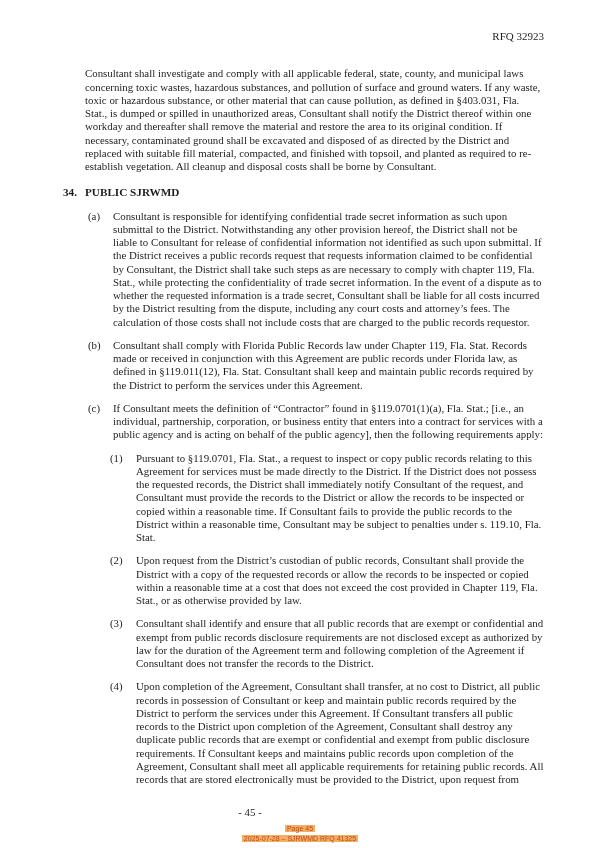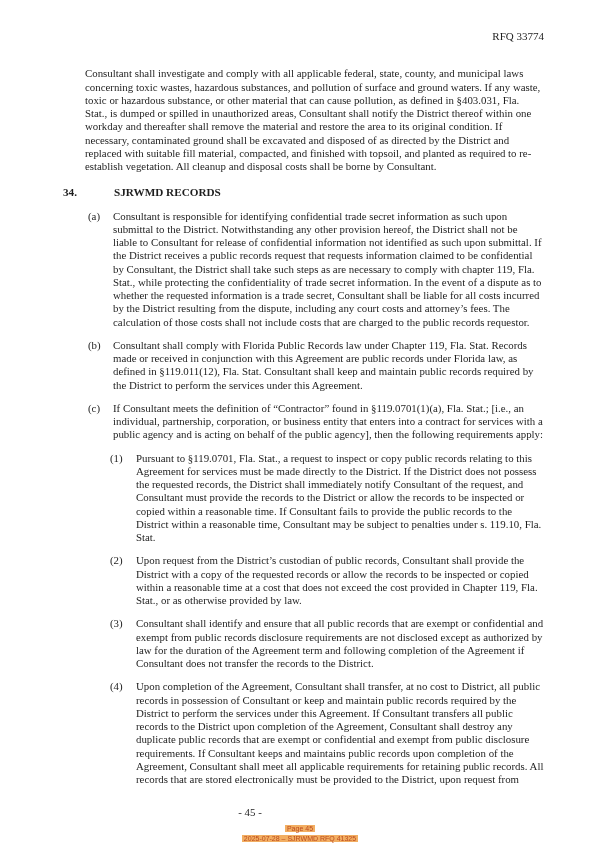--- a/index.html
+++ b/index.html
@@ -26,21 +26,20 @@
   }
   .intro {
     margin: 24px 0 0 22px;
     width: 458px;
   }
   .section-heading {
     display: flex;
     margin-top: 13px;
     font-weight: bold;
     font-size: 11.2px;
-    gap: 29px;
   }
   .section-heading .sec-num { width: 22px; flex: none; }
   .l1-item {
     display: flex;
     margin: 10px 0 0 25px;
   }
   .l1-item .lbl { width: 25px; flex: none; }
   .l1-item .txt { flex: 1; }
   .l2-item {
     display: flex;
@@ -74,28 +73,28 @@
   }
   .stamp div { margin: 0; }
 </style>
 </head>
 <body>
 
 <div class="page">
   <div class="content">
 
     <div class="header-line">
-      <span>RFQ 33774</span>
+      <span>RFQ 32923</span>
     </div>
 
     <p class="intro">Consultant shall investigate and comply with all applicable federal, state, county, and municipal laws concerning toxic wastes, hazardous substances, and pollution of surface and ground waters. If any waste, toxic or hazardous substance, or other material that can cause pollution, as defined in §403.031, Fla. Stat., is dumped or spilled in unauthorized areas, Consultant shall notify the District thereof within one workday and thereafter shall remove the material and restore the area to its original condition. If necessary, contaminated ground shall be excavated and disposed of as directed by the District and replaced with suitable fill material, compacted, and finished with topsoil, and planted as required to re-establish vegetation. All cleanup and disposal costs shall be borne by Consultant.</p>
 
     <div class="section-heading">
       <span class="sec-num">34.</span>
-      <span class="sec-title">SJRWMD RECORDS</span>
+      <span class="sec-title">PUBLIC SJRWMD</span>
     </div>
 
     <div class="l1-item">
       <span class="lbl">(a)</span>
       <div class="txt">Consultant is responsible for identifying confidential trade secret information as such upon submittal to the District. Notwithstanding any other provision hereof, the District shall not be liable to Consultant for release of confidential information not identified as such upon submittal. If the District receives a public records request that requests information claimed to be confidential by Consultant, the District shall take such steps as are necessary to comply with chapter 119, Fla. Stat., while protecting the confidentiality of trade secret information. In the event of a dispute as to whether the requested information is a trade secret, Consultant shall be liable for all costs incurred by the District resulting from the dispute, including any court costs and attorney’s fees. The calculation of those costs shall not include costs that are charged to the public records requestor.</div>
     </div>
 
     <div class="l1-item">
       <span class="lbl">(b)</span>
       <div class="txt">Consultant shall comply with Florida Public Records law under Chapter 119, Fla. Stat. Records made or received in conjunction with this Agreement are public records under Florida law, as defined in §119.011(12), Fla. Stat. Consultant shall keep and maintain public records required by the District to perform the services under this Agreement.</div>

